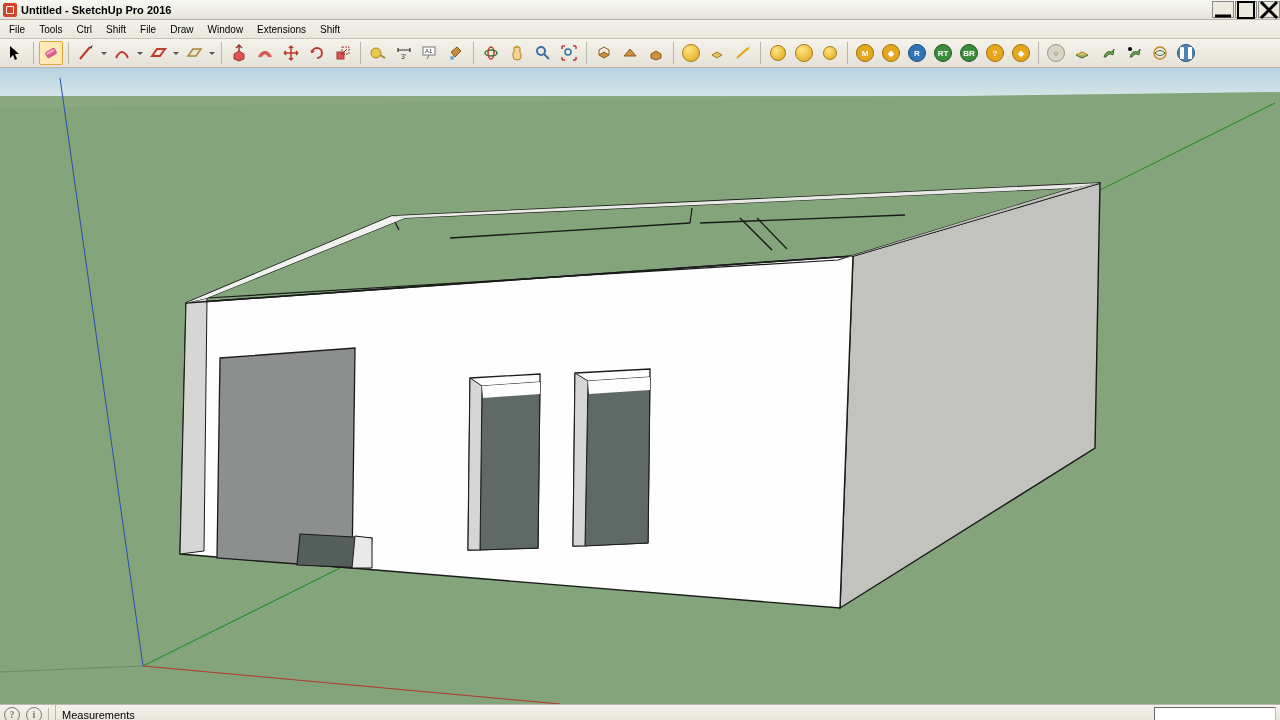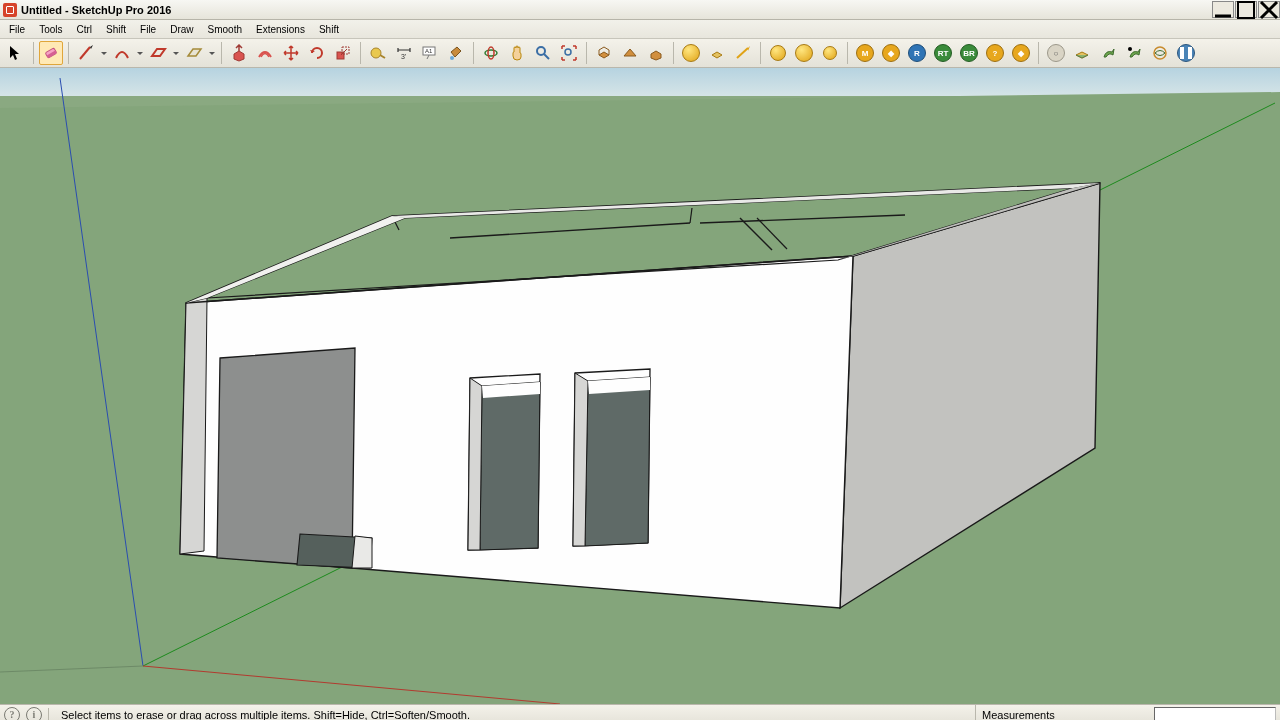--- a/index.html
+++ b/index.html
@@ -74,21 +74,21 @@
   </div>
 </div>
 
 <div class="menubar">
   <span>File</span>
   <span>Tools</span>
   <span>Ctrl</span>
   <span>Shift</span>
   <span>File</span>
   <span>Draw</span>
-  <span>Smooth</span>
+  <span>Window</span>
   <span>Extensions</span>
   <span>Shift</span>
 </div>
 
 <div class="toolbar">
 
   <div class="tb">
     <svg viewBox="0 0 18 18">
         <path d="M3 2 L3 14 L6 11 L8 16 L10 15 L8 10 L12 10 Z" fill="#000"></path>
       </svg>
@@ -377,18 +377,17 @@
   <polygon points="588,313 650,309 650,322 589,326" fill="#fefefe"></polygon>
 
   <polygon points="853,188 1100,115 1095,380 840,540" fill="#000" opacity="0.03"></polygon>
 </svg>
 </div>
 
 <div class="statusbar">
   <div class="sb-icon">?</div>
   <div class="sb-icon">i</div>
   <div style="width:1px;height:14px;background:#b9b7ac;"></div>
-  <div class="hint">Select items to erase or drag across multiple items. Shift=Hide, Ctrl=Soften/Smooth.</div>
   <div class="mbox">
     <span>Measurements</span>
   </div>
   <div class="mval"></div>
 </div>
 
 </body></html>

